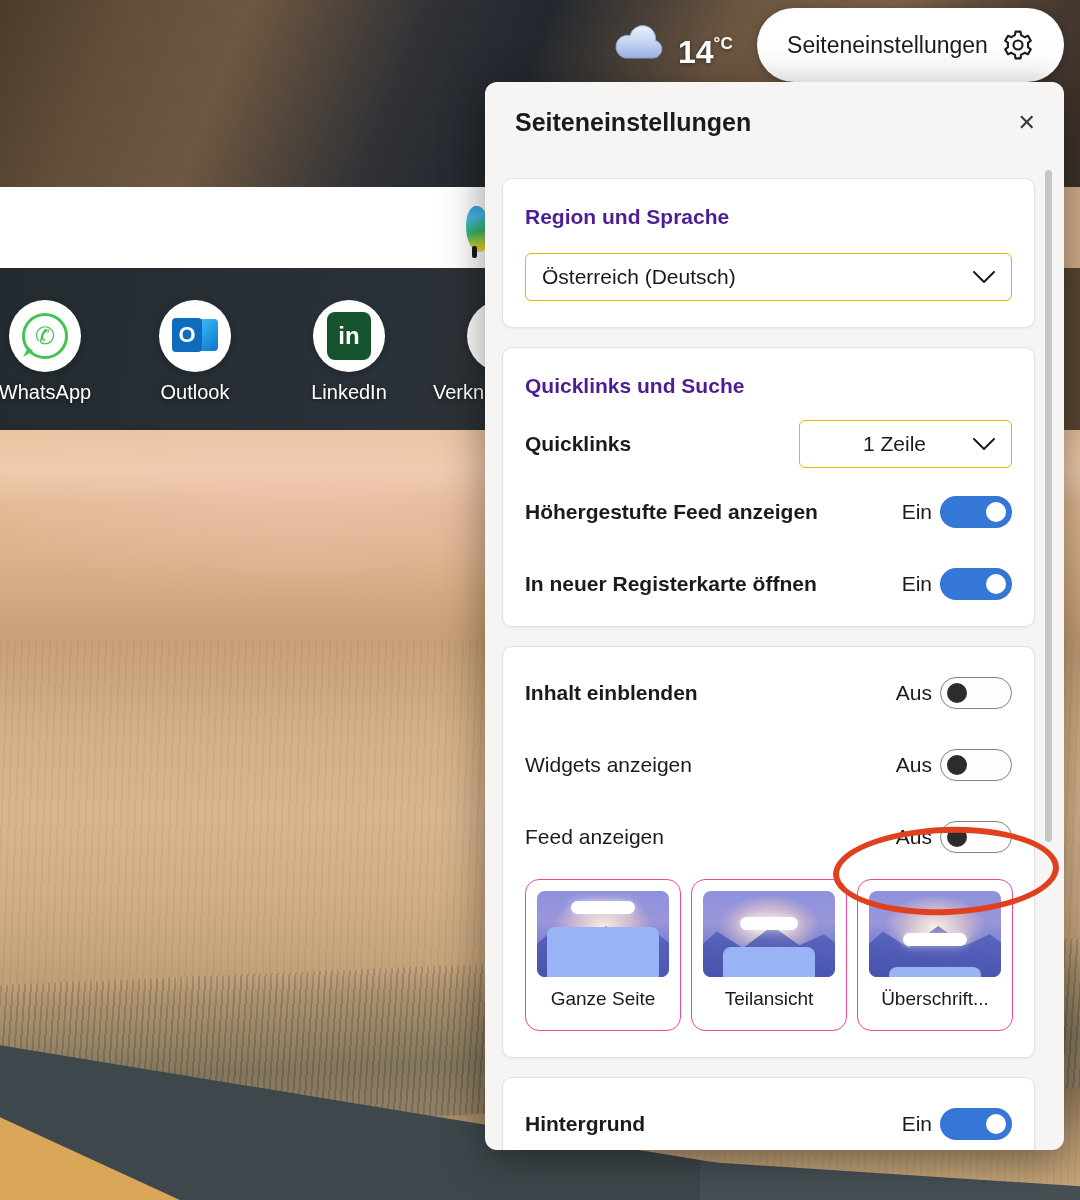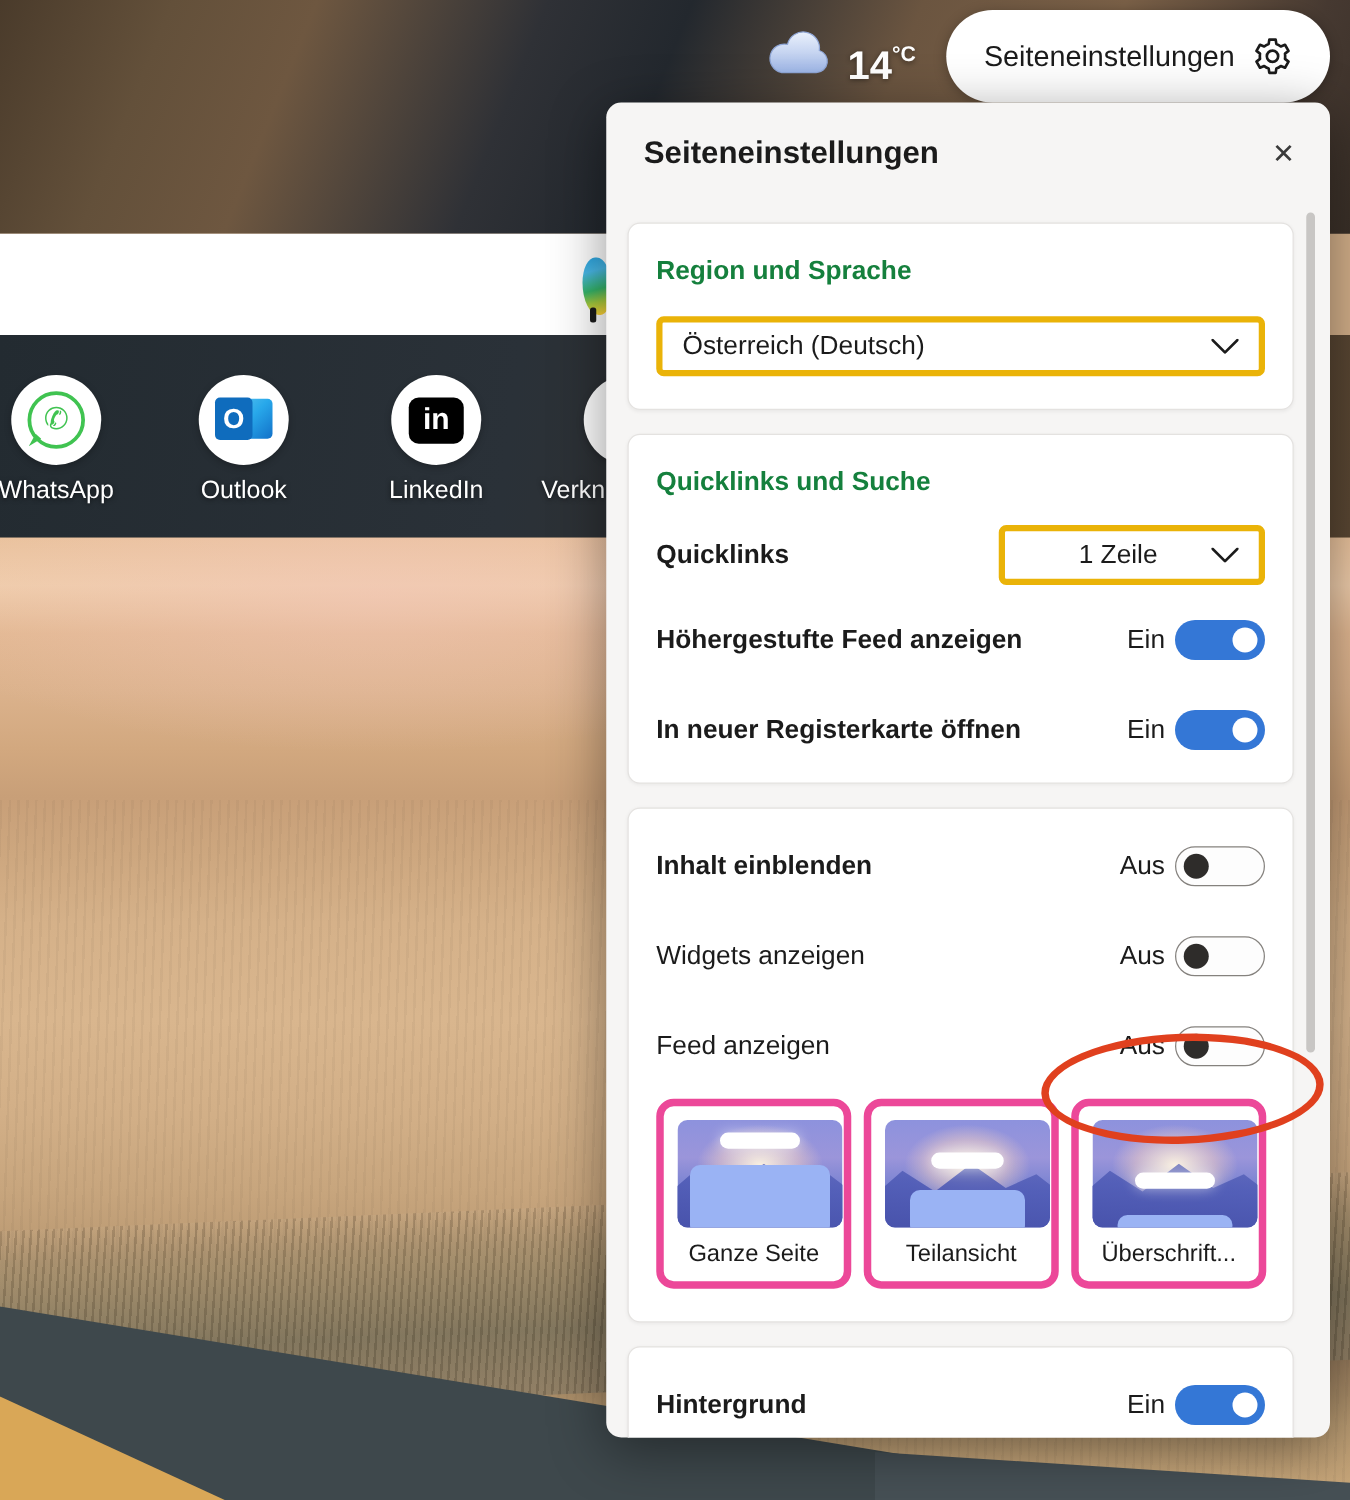--- a/index.html
+++ b/index.html
@@ -42,21 +42,21 @@
   .wa-ring{width:40px;height:40px;border:3px solid #40c351;border-radius:50%;
     display:flex;align-items:center;justify-content:center;position:relative;}
   .wa-ring::after{content:"";position:absolute;left:-2px;bottom:-1px;width:10px;height:10px;background:#40c351;
     clip-path:polygon(0 100%,100% 40%,55% 0);}
   .wa-glyph{font-size:24px;color:#40c351;line-height:1;}
   .ol-box{position:relative;width:46px;height:40px;}
   .ol-back{position:absolute;right:0;top:3px;width:30px;height:32px;border-radius:4px;
     background:linear-gradient(135deg,#59c2f0 0%,#28a8ea 45%,#1271c9 100%);}
   .ol-front{position:absolute;left:0;top:2px;width:30px;height:34px;border-radius:4px;background:#0f6cbd;
     color:#fff;font-weight:bold;font-size:22px;display:flex;align-items:center;justify-content:center;}
-  .li-box{width:44px;height:37px;border-radius:8px;background:#000000;color:#fff;font-weight:bold;
+  .li-box{width:44px;height:48px;border-radius:8px;background:#14532d;color:#fff;font-weight:bold;
     font-size:24px;display:flex;align-items:center;justify-content:center;}
 
   
   .weather{position:absolute;left:612px;top:22px;display:flex;align-items:flex-start;z-index:3;}
   .weather-temp{margin-left:14px;color:#fff;font-size:32px;font-weight:600;text-shadow:0 1px 4px rgba(0,0,0,.45);line-height:44px;}
   .weather-unit{font-size:17px;vertical-align:14px;font-weight:600;}
   .settings-pill{position:absolute;left:757px;top:8px;width:307px;height:74px;border-radius:37px;background:#fff;
     display:flex;align-items:center;justify-content:center;gap:14px;z-index:4;cursor:pointer;
     box-shadow:0 2px 10px rgba(0,0,0,.28);}
   .settings-pill span{font-size:23px;color:#1b1b1b;}
@@ -65,41 +65,41 @@
   .panel{position:absolute;left:485px;top:82px;width:579px;height:1068px;background:#f6f5f4;border-radius:12px;
     box-shadow:0 10px 44px rgba(0,0,0,.42);z-index:5;overflow:hidden;}
   .panel-header{display:flex;align-items:flex-start;justify-content:space-between;padding:26px 24px 0 30px;}
   .panel-title{font-size:25px;font-weight:600;color:#1b1b1b;}
   .panel-close{font-size:22px;color:#3a3a3a;cursor:pointer;line-height:1;padding:4px;}
   .scroll-thumb{position:absolute;right:12px;top:88px;width:7px;height:672px;background:#c8c6c4;border-radius:4px;cursor:pointer;}
   .cards{margin:40px 29px 0 17px;}
   .card{background:#fff;border:1px solid #e4e2e0;border-radius:10px;box-shadow:0 1px 3px rgba(0,0,0,.05);
     padding:26px 22px;box-sizing:border-box;}
   .card + .card{margin-top:19px;}
-  .card-heading{font-size:21px;font-weight:600;color:#15803d;}
-  .select{height:48px;border:5px solid #eab308;border-radius:6px;background:#fff;display:flex;align-items:center;
+  .card-heading{font-size:21px;font-weight:600;color:#4c1d95;}
+  .select{height:48px;border:1px solid #eab308;border-radius:6px;background:#fff;display:flex;align-items:center;
     padding:0 16px;font-size:21px;color:#1b1b1b;box-sizing:border-box;cursor:pointer;justify-content:space-between;}
   .select-full{margin-top:24px;}
   .select-small{width:213px;}
   .select-small .select-value{flex:1;text-align:center;}
   .chevron{width:22px;height:12px;flex:0 0 auto;}
   .row{display:flex;align-items:center;margin-top:28px;}
   .row-label{flex:1;font-size:21px;color:#1b1b1b;}
   .bold{font-weight:600;}
   .state-label{font-size:21px;color:#1b1b1b;margin-right:8px;}
   .toggle{width:72px;height:32px;border-radius:16px;position:relative;flex:0 0 auto;cursor:pointer;box-sizing:border-box;}
   .toggle.on{background:#3477d6;}
   .toggle.on .knob{position:absolute;right:6px;top:6px;width:20px;height:20px;border-radius:50%;background:#fff;}
   .toggle.off{background:#fdfdfd;border:1px solid #85827e;}
   .toggle.off .knob{position:absolute;left:6px;top:5px;width:20px;height:20px;border-radius:50%;background:#2e2c2a;}
   .row-mt40{margin-top:40px;}
 
   
   .options{display:flex;gap:10px;margin-top:26px;}
-  .option{width:156px;height:152px;border:6px solid #ec4899;border-radius:14px;background:#fff;
+  .option{width:156px;height:152px;border:1px solid #ec4899;border-radius:14px;background:#fff;
     padding:11px;box-sizing:border-box;cursor:pointer;}
   .thumb{width:132px;height:86px;border-radius:8px;overflow:hidden;position:relative;
     background:
       radial-gradient(ellipse 70px 45px at 50% 42%,rgba(255,246,225,.95) 0%,rgba(252,215,195,.45) 45%,rgba(250,210,190,0) 72%),
       linear-gradient(180deg,#8d92dd 0%,#9b95da 35%,#7b84d2 60%,#636fc6 85%,#5662bb 100%);}
   .thumb::before{content:"";position:absolute;left:-8%;right:-8%;top:28%;bottom:-8%;
     background:linear-gradient(185deg,rgba(76,88,178,.55) 0%,rgba(80,92,182,.92) 45%,rgba(70,80,168,.95) 100%);
     clip-path:polygon(0 55%,16% 24%,33% 48%,52% 16%,70% 44%,86% 28%,100% 52%,100% 100%,0 100%);}
   .t-pill{position:absolute;left:50%;transform:translateX(-50%);height:13px;width:64px;border-radius:7px;background:#fff;
     box-shadow:0 0 10px rgba(255,255,255,.5);z-index:2;}

